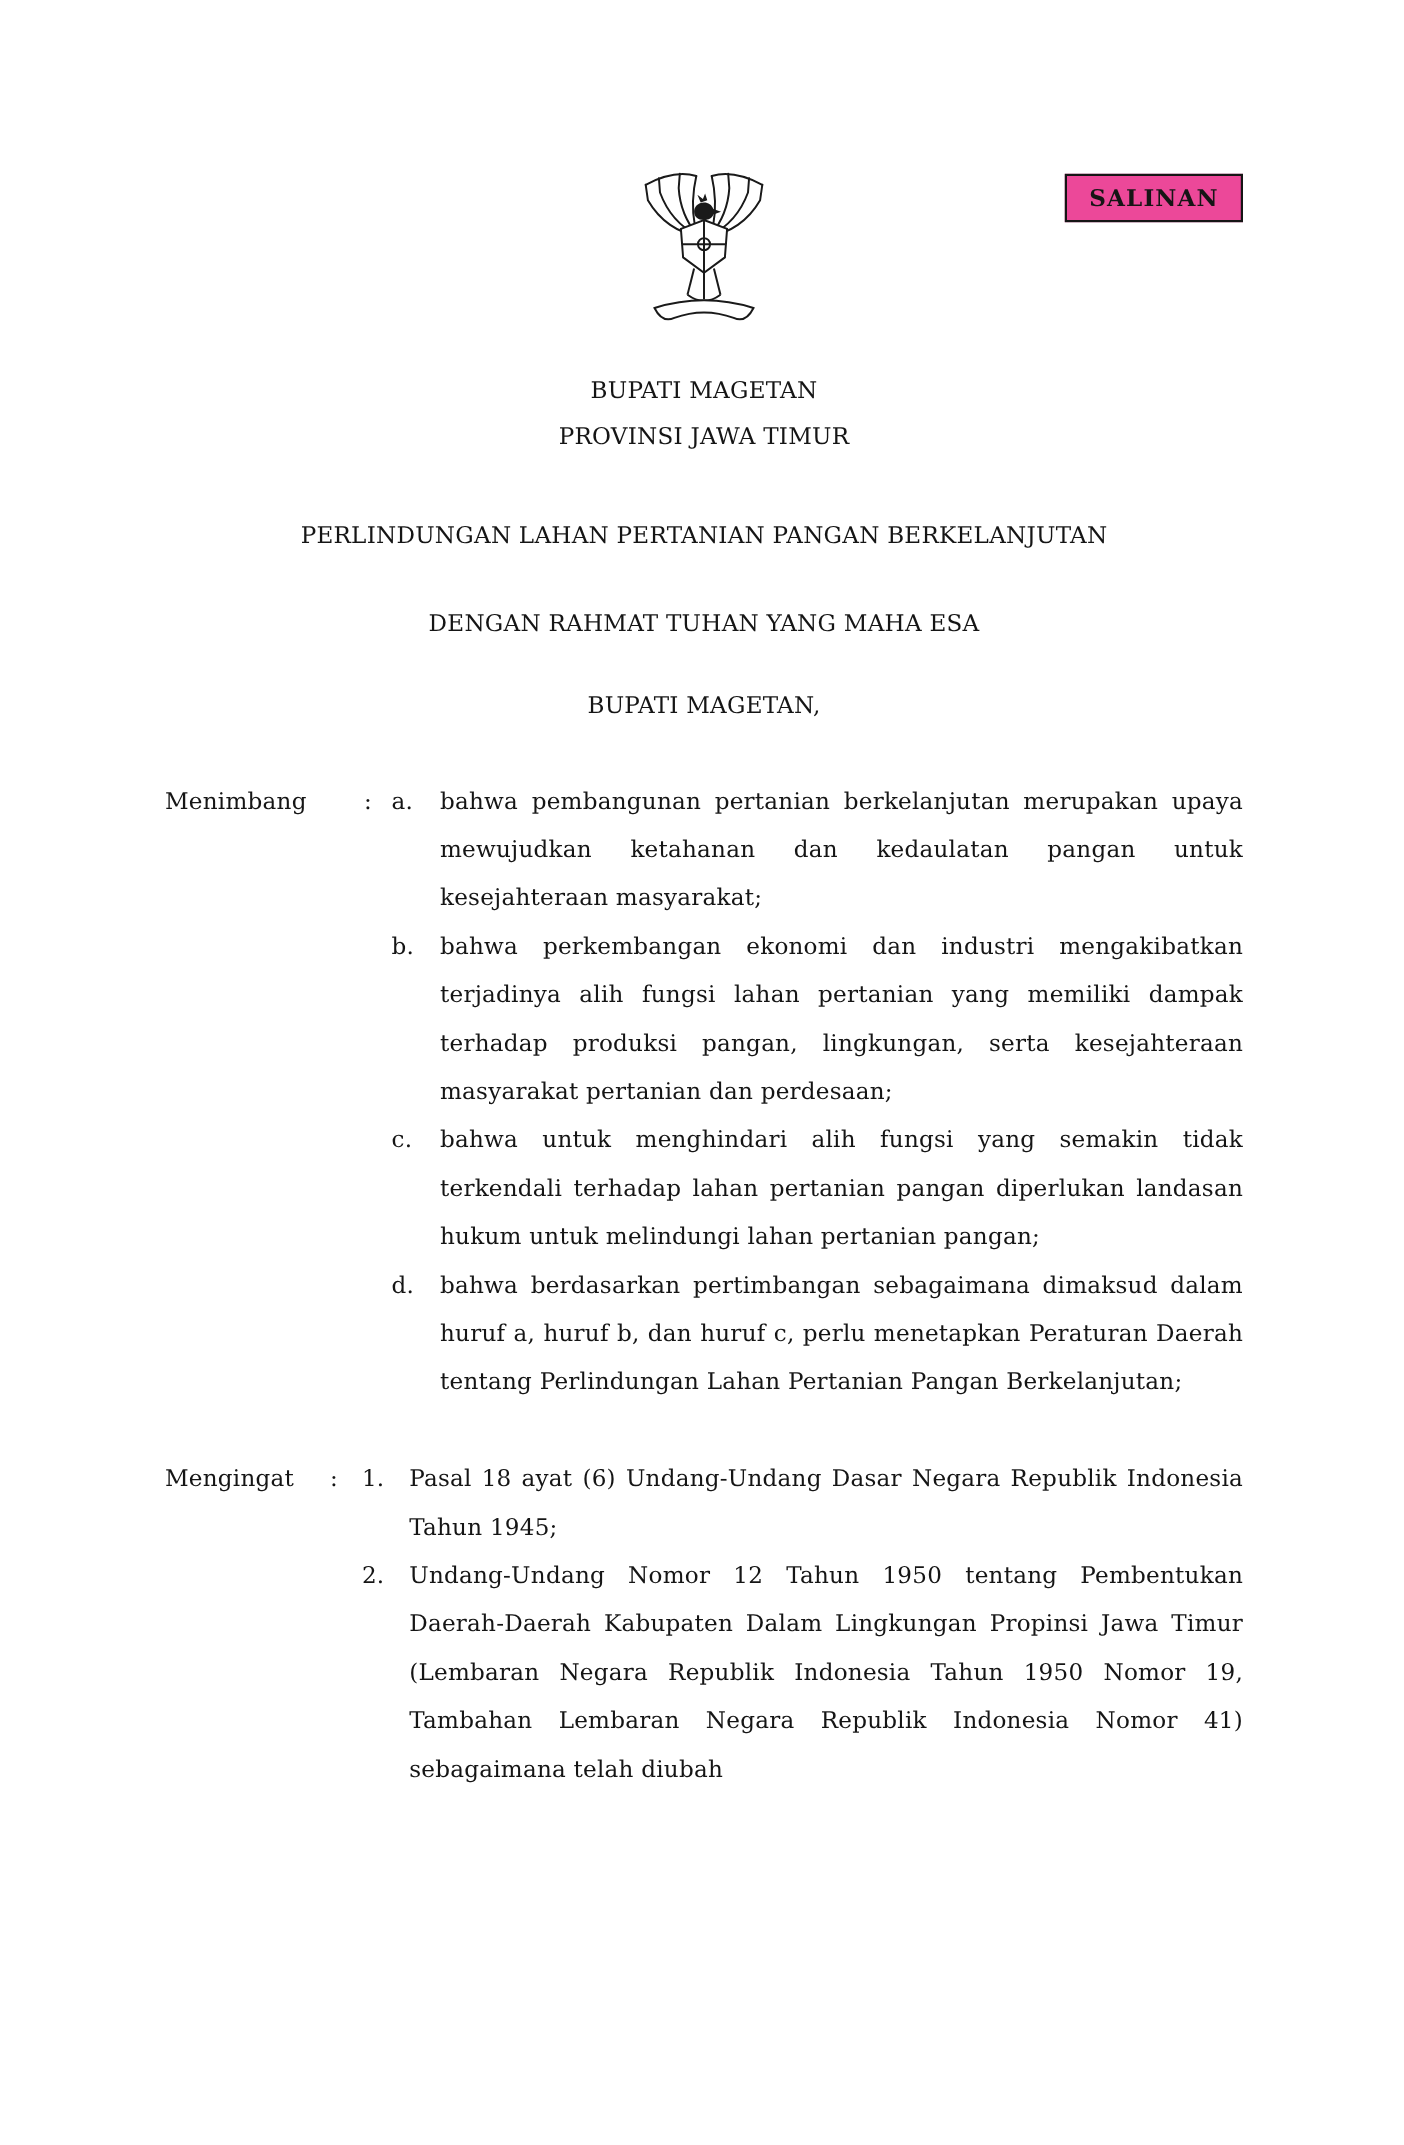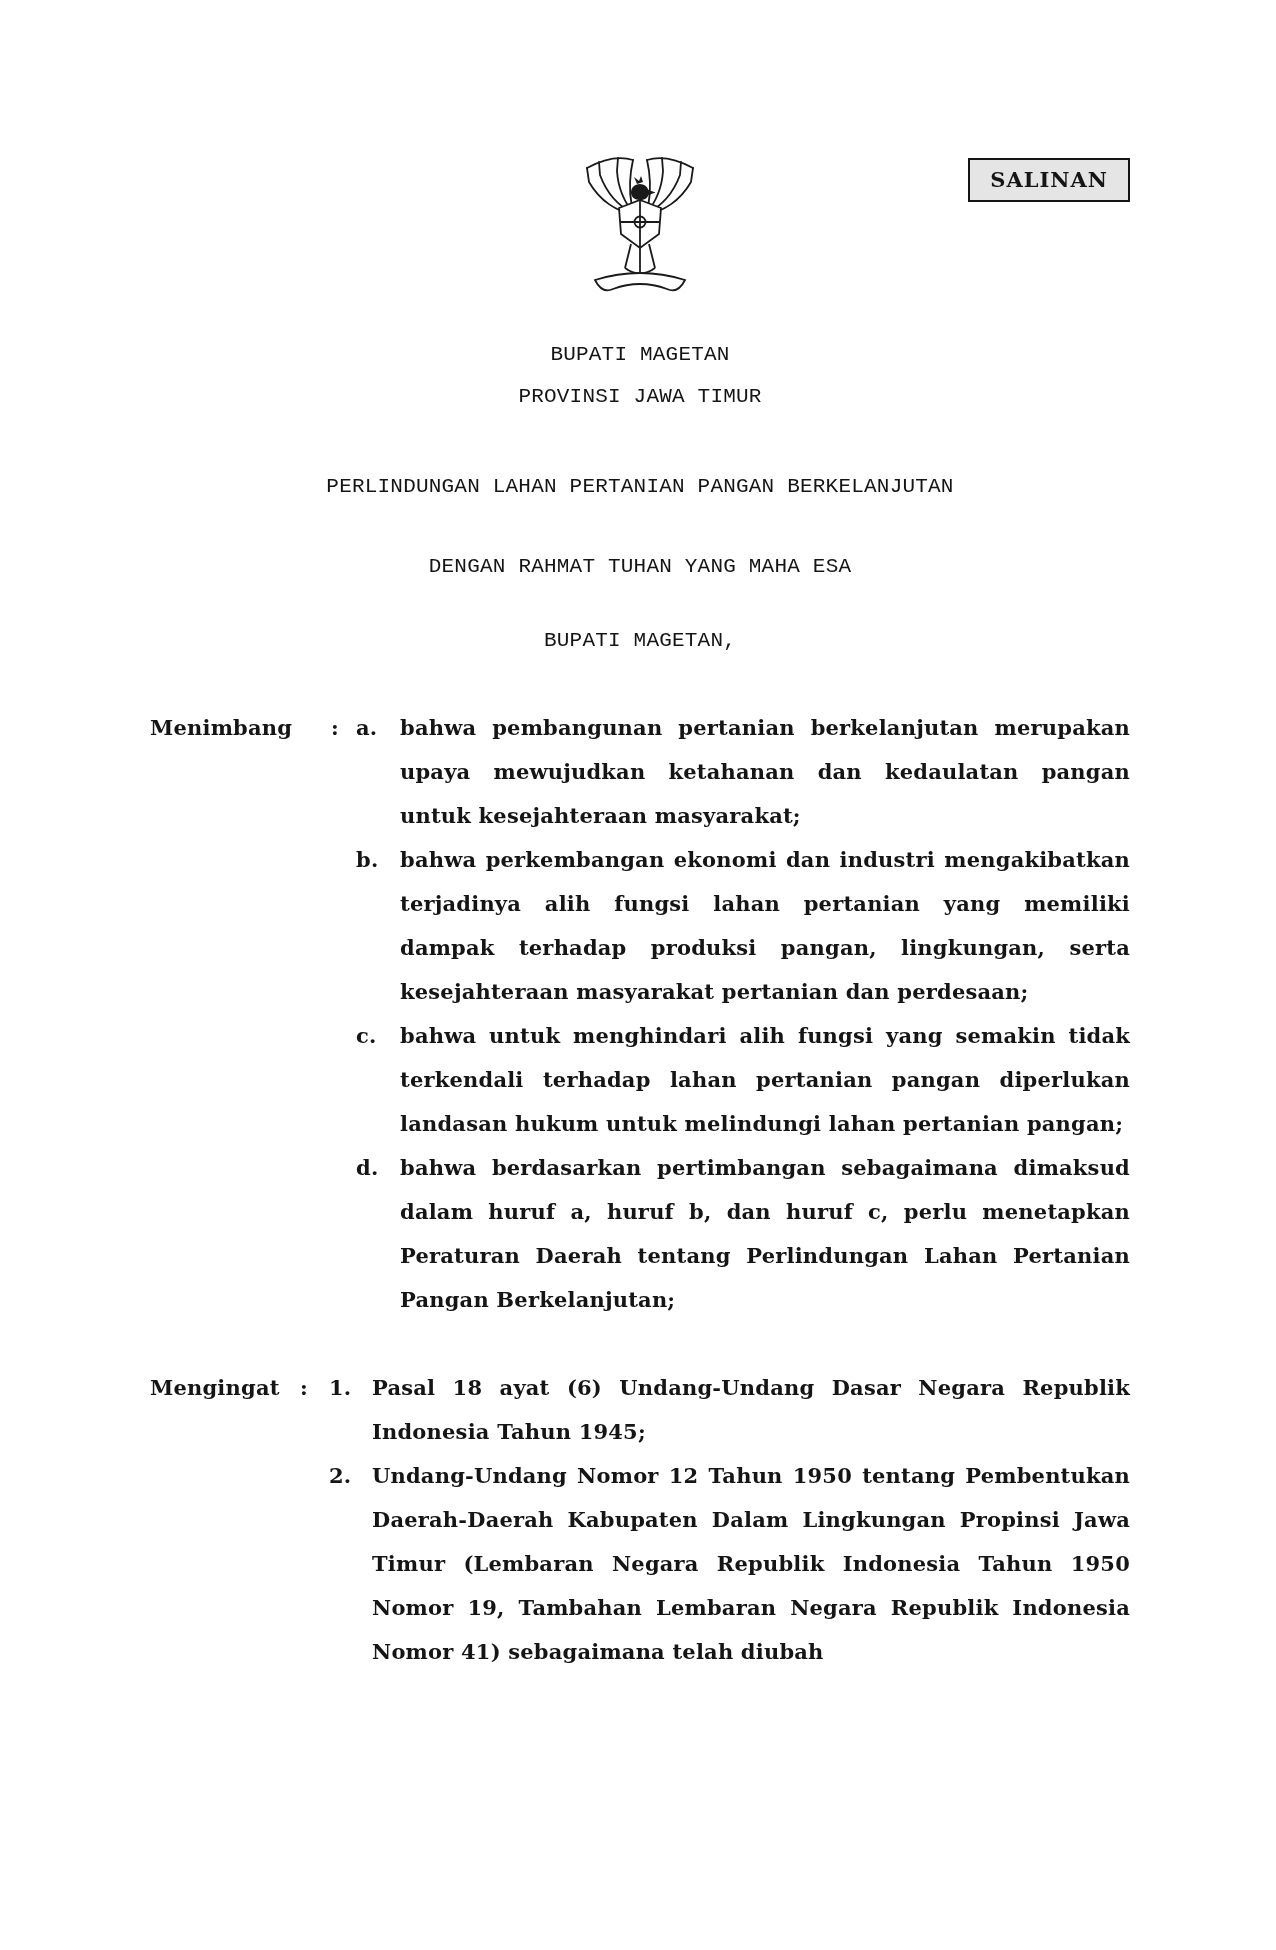--- a/index.html
+++ b/index.html
@@ -21,34 +21,34 @@
   }
   .stamp {
     position: absolute;
     top: 158px;
     right: 146px;
     border: 2.5px solid #151515;
     padding: 7px 20px 8px 20px;
     font-weight: bold;
     font-size: 21px;
     letter-spacing: 1px;
-    background: #e5e5e5;
+    background: #ec4899;
   }
   .emblem-row {
     text-align: center;
     height: 170px;
   }
-  .center { text-align: center; font-family: Liberation Mono, monospace; }
+  .center { text-align: center; }
   .hline { line-height: 42px; }
   .header-block { margin-top: 16px; }
   .title-block { margin-top: 46px; }
   .title-block .hline { line-height: 46px; white-space: pre-wrap; }
   .invocation { margin-top: 36px; }
   .authority { margin-top: 32px; }
-  .section { display: flex; margin-top: 44px; font-weight: bold; }
+  .section { display: flex; margin-top: 44px; }
   .section .label-cell { flex: 0 0 auto; }
   .sec-menimbang .label-cell { width: 181px; }
   .sec-mengingat .label-cell { width: 150px; }
   .section .colon-cell { flex: 0 0 auto; }
   .sec-menimbang .colon-cell { width: 25px; }
   .sec-mengingat .colon-cell { width: 29px; }
   .section .items { flex: 1 1 auto; }
   .item { display: flex; }
   .item .marker { flex: 0 0 auto; }
   .sec-menimbang .marker { width: 44px; }

